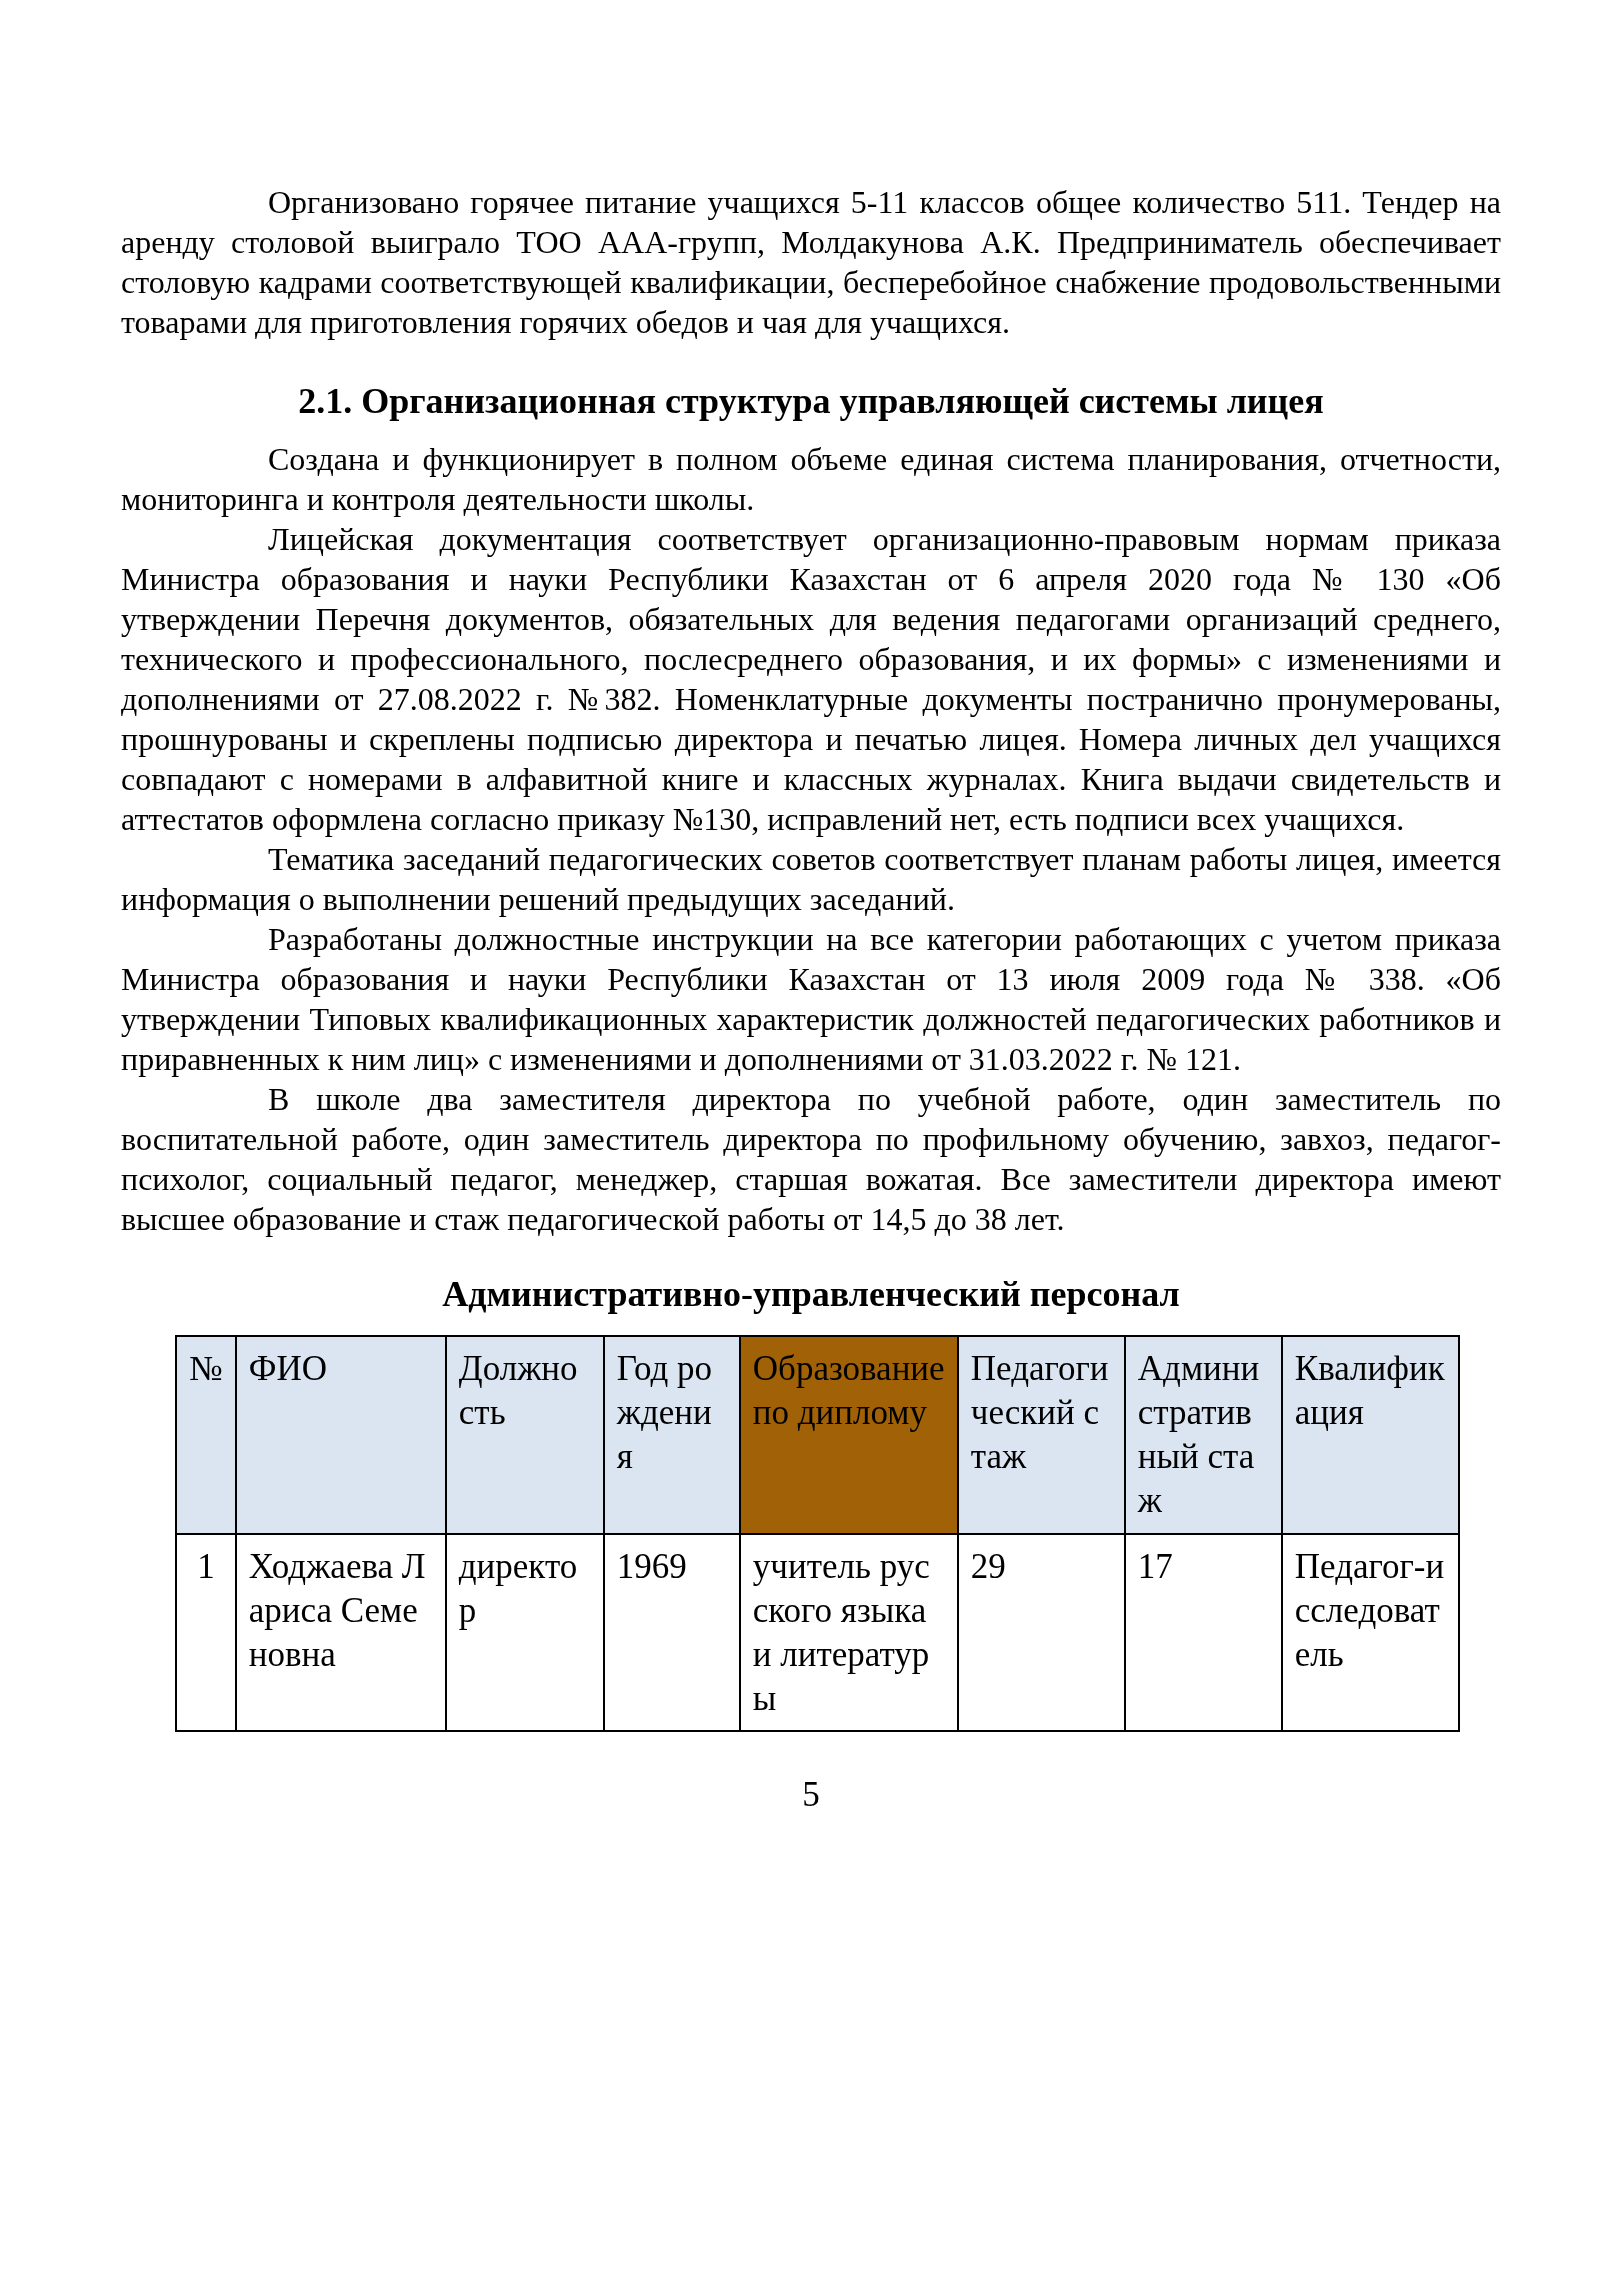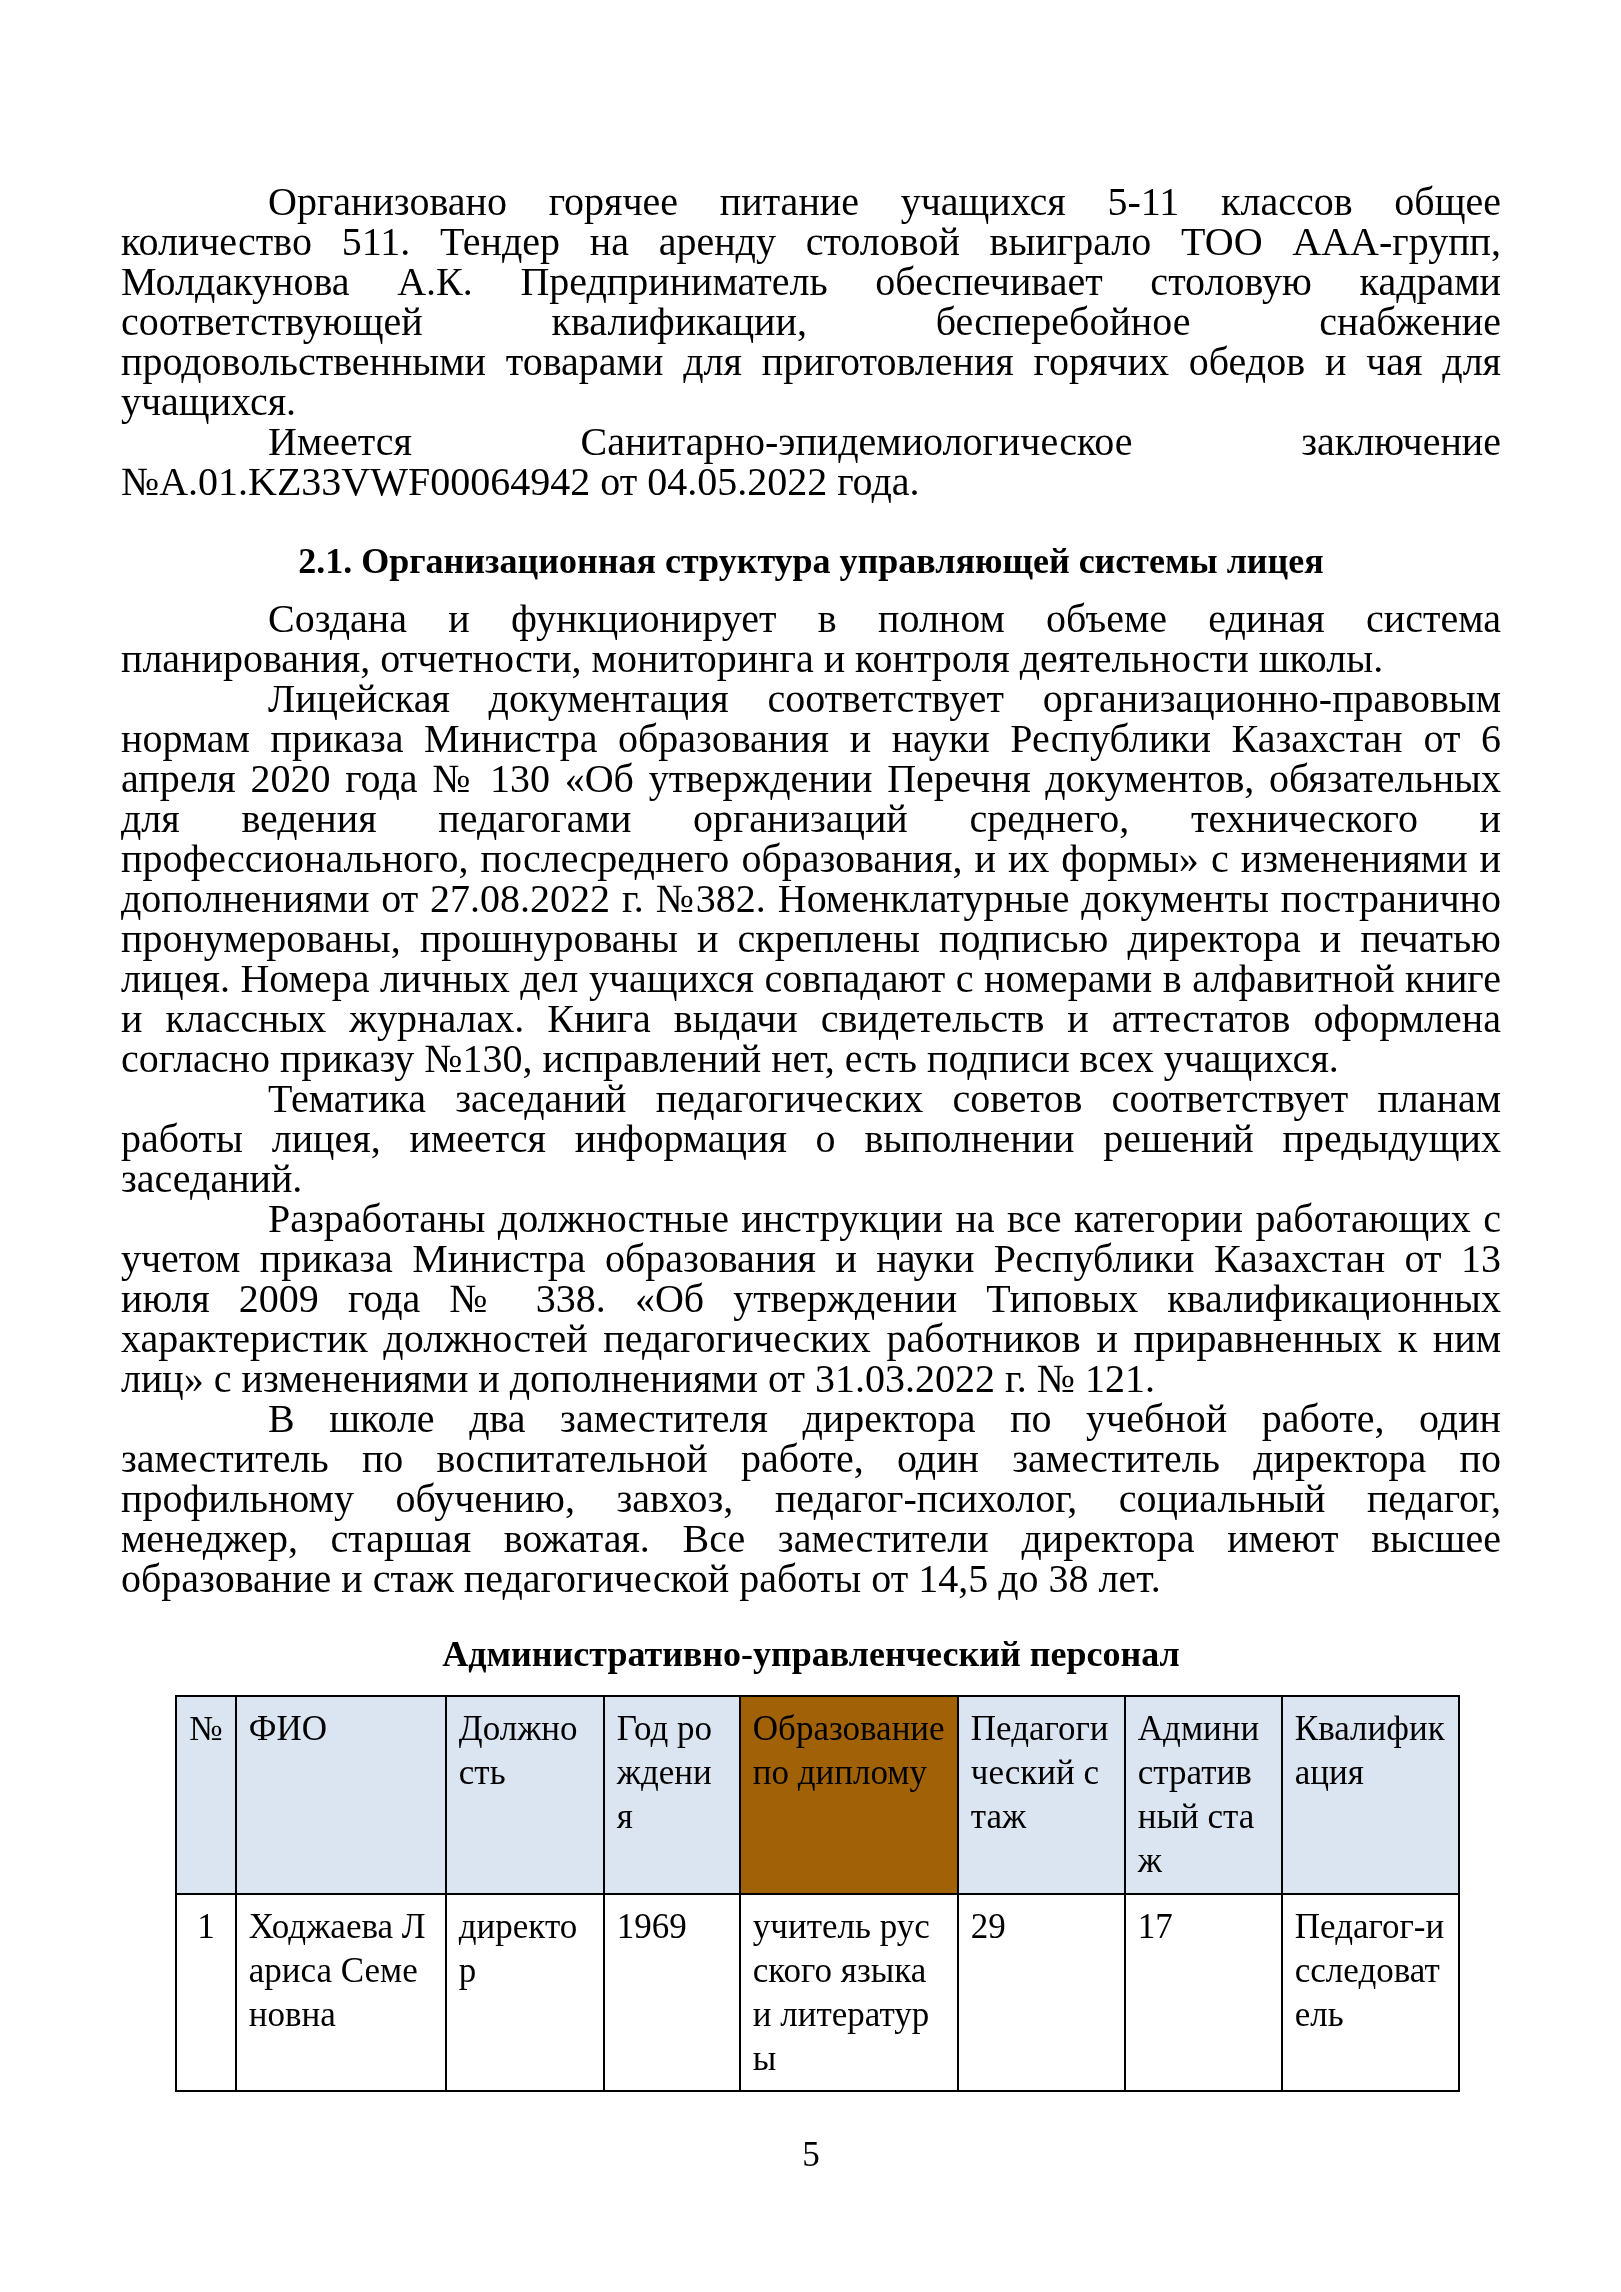--- a/index.html
+++ b/index.html
@@ -10,21 +10,21 @@
     overflow: hidden;
     font-family: "Liberation Serif", "DejaVu Serif", serif;
     color: #000000;
   }
   .page {
     width: 1621px;
     height: 2293px;
     padding: 182px 120px 0 121px;
   }
   .body-par {
-    font-size: 40px;
+    font-size: 32px;
     line-height: 40px;
     text-align: justify;
     text-indent: 147px;
     font-family: Liberation Serif, serif;
   }
   .heading {
     font-size: 36px;
     line-height: 40px;
     font-weight: bold;
     text-align: center;
@@ -76,21 +76,20 @@
     font-size: 35px;
     line-height: 40px;
   }
 </style>
 </head>
 <body>
 
 <div class="page">
 
   <p class="body-par">Организовано горячее питание учащихся 5-11 классов общее количество 511. Тендер на аренду столовой выиграло ТОО ААА-групп, Молдакунова А.К.  Предприниматель обеспечивает столовую кадрами соответствующей квалификации, бесперебойное снабжение продовольственными товарами для приготовления горячих обедов и чая для учащихся.</p>
-  <p class="body-par">Имеется Санитарно-эпидемиологическое заключение №А.01.KZ33VWF00064942 от 04.05.2022 года.</p>
 
   <h2 class="heading h-subsection">2.1. Организационная структура управляющей системы лицея</h2>
 
 
   <p class="body-par after-list">Создана и функционирует в полном объеме единая система планирования, отчетности, мониторинга и контроля деятельности школы.</p>
   <p class="body-par">Лицейская  документация соответствует организационно-правовым нормам приказа Министра образования и науки Республики Казахстан от 6 апреля 2020 года № 130 «Об утверждении Перечня документов, обязательных для ведения педагогами организаций среднего, технического и профессионального, послесреднего образования, и их формы» с изменениями и дополнениями от 27.08.2022 г. №382. Номенклатурные документы постранично пронумерованы, прошнурованы и скреплены подписью директора и печатью лицея. Номера личных дел учащихся совпадают с номерами в алфавитной книге и классных журналах. Книга выдачи свидетельств и аттестатов оформлена согласно приказу №130, исправлений нет, есть подписи всех учащихся.</p>
   <p class="body-par">Тематика заседаний педагогических советов соответствует планам работы лицея, имеется информация о выполнении решений предыдущих заседаний.</p>
   <p class="body-par">Разработаны должностные инструкции на все категории работающих с учетом приказа Министра образования и науки Республики Казахстан от 13 июля 2009 года № 338.  «Об утверждении Типовых квалификационных характеристик должностей педагогических работников и приравненных к ним лиц» с изменениями и дополнениями от 31.03.2022 г. № 121.</p>
   <p class="body-par">В школе два заместителя директора по учебной работе, один заместитель по воспитательной работе, один заместитель директора по профильному обучению, завхоз, педагог-психолог, социальный педагог, менеджер, старшая вожатая. Все заместители директора имеют высшее образование и стаж педагогической работы от 14,5 до 38 лет.</p>
 

